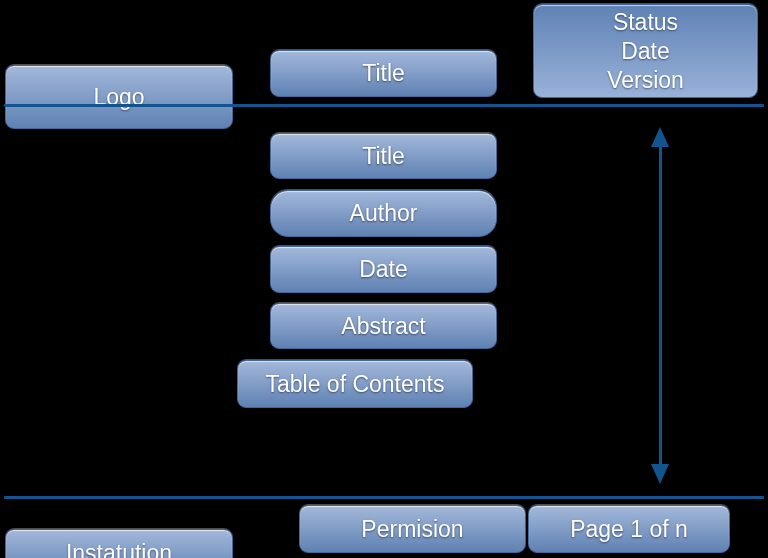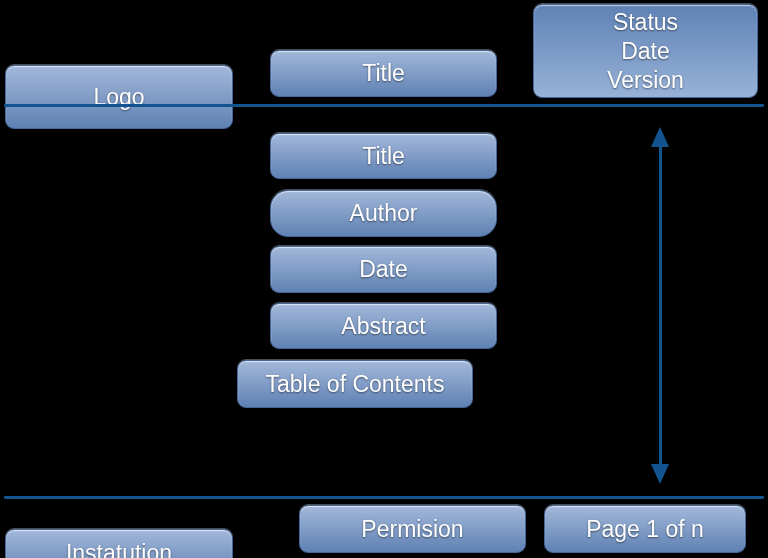--- a/index.html
+++ b/index.html
@@ -76,15 +76,15 @@
     <div class="stem" style="left:659px;top:144px;height:322px;"></div>
     <div class="arrowhead down" style="left:651px;top:464px;"></div>
   </div>
 
   <div class="rule" style="left:4px;top:496px;width:760px;"></div>
 
   <div class="box" style="left:5px;top:529px;width:228px;height:48px;">Instatution</div>
 
   <div class="box" style="left:270px;top:505px;width:227px;height:48px;margin-left:29px;">Permision</div>
 
-  <div class="box" style="left:528px;top:505px;width:202px;height:48px;margin-left:16px;">Page 1 of n</div>
+  <div class="box" style="left:528px;top:505px;width:202px;height:48px;">Page 1 of n</div>
 
 </div>
 
 </body></html>

